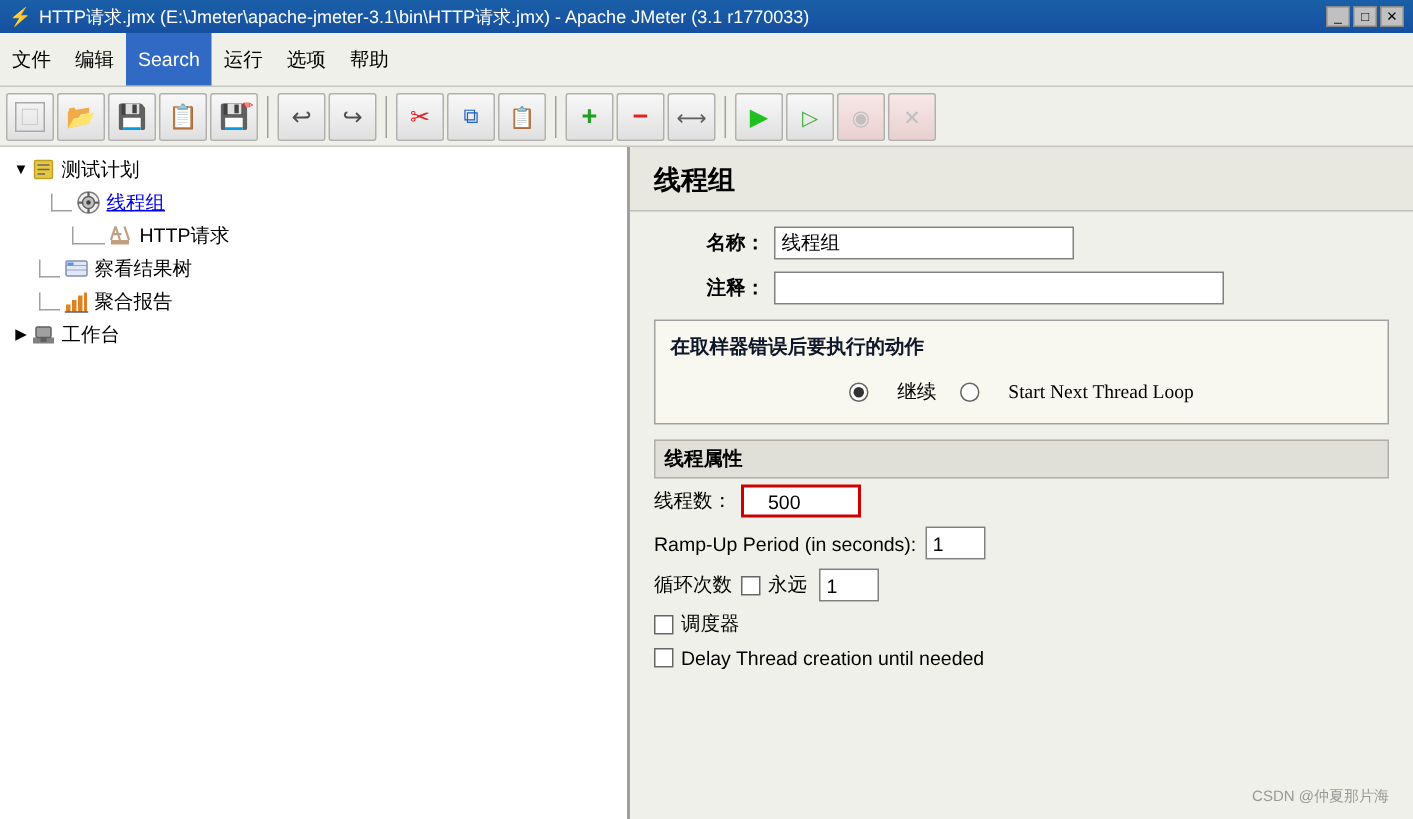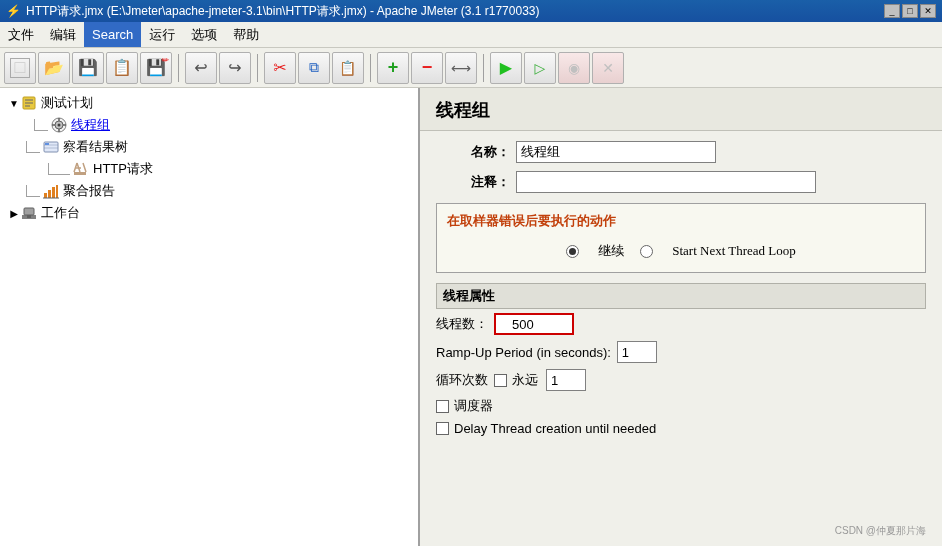--- a/index.html
+++ b/index.html
@@ -48,21 +48,21 @@
       display: flex;
       align-items: center;
       justify-content: center;
       cursor: pointer;
       color: #000;
     }
 
     
     .menu-bar {
       background: #f0f0ea;
-      height: 26px;
+      height: 36px;
       display: flex;
       align-items: center;
       border-bottom: 1px solid #c8c8c0;
     }
     .menu-item {
       padding: 2px 8px;
       height: 100%;
       display: flex;
       align-items: center;
       cursor: pointer;
@@ -190,21 +190,21 @@
     .section-box {
       border: 1px solid #a0a0a0;
       background: #f8f8f0;
       margin: 10px 0;
       padding: 8px 10px;
     }
     .section-title {
       font-weight: bold;
       font-size: 13px;
       margin-bottom: 8px;
-      color: #c2410c;
+      color: #0f172a;
     }
 
     .radio-row {
       display: flex;
       align-items: center;
       gap: 16px;
       justify-content: center;
       padding: 4px 0;
     }
     .radio-option {
@@ -403,45 +403,45 @@
           <circle cx="8" cy="8" r="1.5" fill="#404040"></circle>
           <line x1="8" y1="1" x2="8" y2="4" stroke="#606060" stroke-width="1.5"></line>
           <line x1="8" y1="12" x2="8" y2="15" stroke="#606060" stroke-width="1.5"></line>
           <line x1="1" y1="8" x2="4" y2="8" stroke="#606060" stroke-width="1.5"></line>
           <line x1="12" y1="8" x2="15" y2="8" stroke="#606060" stroke-width="1.5"></line>
         </svg>
       </span>
       <span>线程组</span>
     </div>
 
-    <div class="tree-item tree-level-2">
-      <span style="width:14px;display:inline-block;border-left:1px solid #a0a0a0;border-bottom:1px solid #a0a0a0;height:12px;margin-right:2px;"></span>
-      <span class="tree-icon">
-        <svg width="16" height="16" viewBox="0 0 16 16">
-          <rect x="1" y="3" width="14" height="10" rx="1" fill="#e0e8f8" stroke="#8090b0" stroke-width="1"></rect>
-          <line x1="1" y1="6" x2="15" y2="6" stroke="#8090b0" stroke-width="0.5"></line>
-          <line x1="1" y1="9" x2="15" y2="9" stroke="#8090b0" stroke-width="0.5"></line>
-          <rect x="2" y="4" width="4" height="2" fill="#6090e0"></rect>
-        </svg>
-      </span>
-      <span>察看结果树</span>
-    </div>
-
     <div class="tree-item tree-level-3">
       <span style="width:22px;display:inline-block;border-left:1px solid #a0a0a0;border-bottom:1px solid #a0a0a0;height:12px;margin-right:2px;"></span>
       <span class="tree-icon">
         <svg width="16" height="16" viewBox="0 0 16 16">
           <rect x="1" y="11" width="12" height="3" rx="0" fill="#c0a080"></rect>
           <line x1="4" y1="2" x2="1" y2="11" stroke="#c0a080" stroke-width="1.5"></line>
           <line x1="4" y1="2" x2="7" y2="11" stroke="#c0a080" stroke-width="1.5"></line>
           <line x1="10" y1="2" x2="13" y2="11" stroke="#c0a080" stroke-width="1.5"></line>
           <line x1="3" y1="7" x2="8" y2="7" stroke="#c0a080" stroke-width="1.5"></line>
         </svg>
       </span>
       <span>HTTP请求</span>
+    </div>
+
+    <div class="tree-item tree-level-2">
+      <span style="width:14px;display:inline-block;border-left:1px solid #a0a0a0;border-bottom:1px solid #a0a0a0;height:12px;margin-right:2px;"></span>
+      <span class="tree-icon">
+        <svg width="16" height="16" viewBox="0 0 16 16">
+          <rect x="1" y="3" width="14" height="10" rx="1" fill="#e0e8f8" stroke="#8090b0" stroke-width="1"></rect>
+          <line x1="1" y1="6" x2="15" y2="6" stroke="#8090b0" stroke-width="0.5"></line>
+          <line x1="1" y1="9" x2="15" y2="9" stroke="#8090b0" stroke-width="0.5"></line>
+          <rect x="2" y="4" width="4" height="2" fill="#6090e0"></rect>
+        </svg>
+      </span>
+      <span>察看结果树</span>
     </div>
 
     <div class="tree-item tree-level-2">
       <span style="width:14px;display:inline-block;border-left:1px solid #a0a0a0;border-bottom:1px solid #a0a0a0;height:12px;margin-right:2px;"></span>
       <span class="tree-icon">
         <svg width="16" height="16" viewBox="0 0 16 16">
           <rect x="1" y="10" width="3" height="5" fill="#e08020"></rect>
           <rect x="5" y="7" width="3" height="8" fill="#e08020"></rect>
           <rect x="9" y="4" width="3" height="11" fill="#e08020"></rect>
           <rect x="13" y="2" width="2" height="13" fill="#e08020"></rect>

